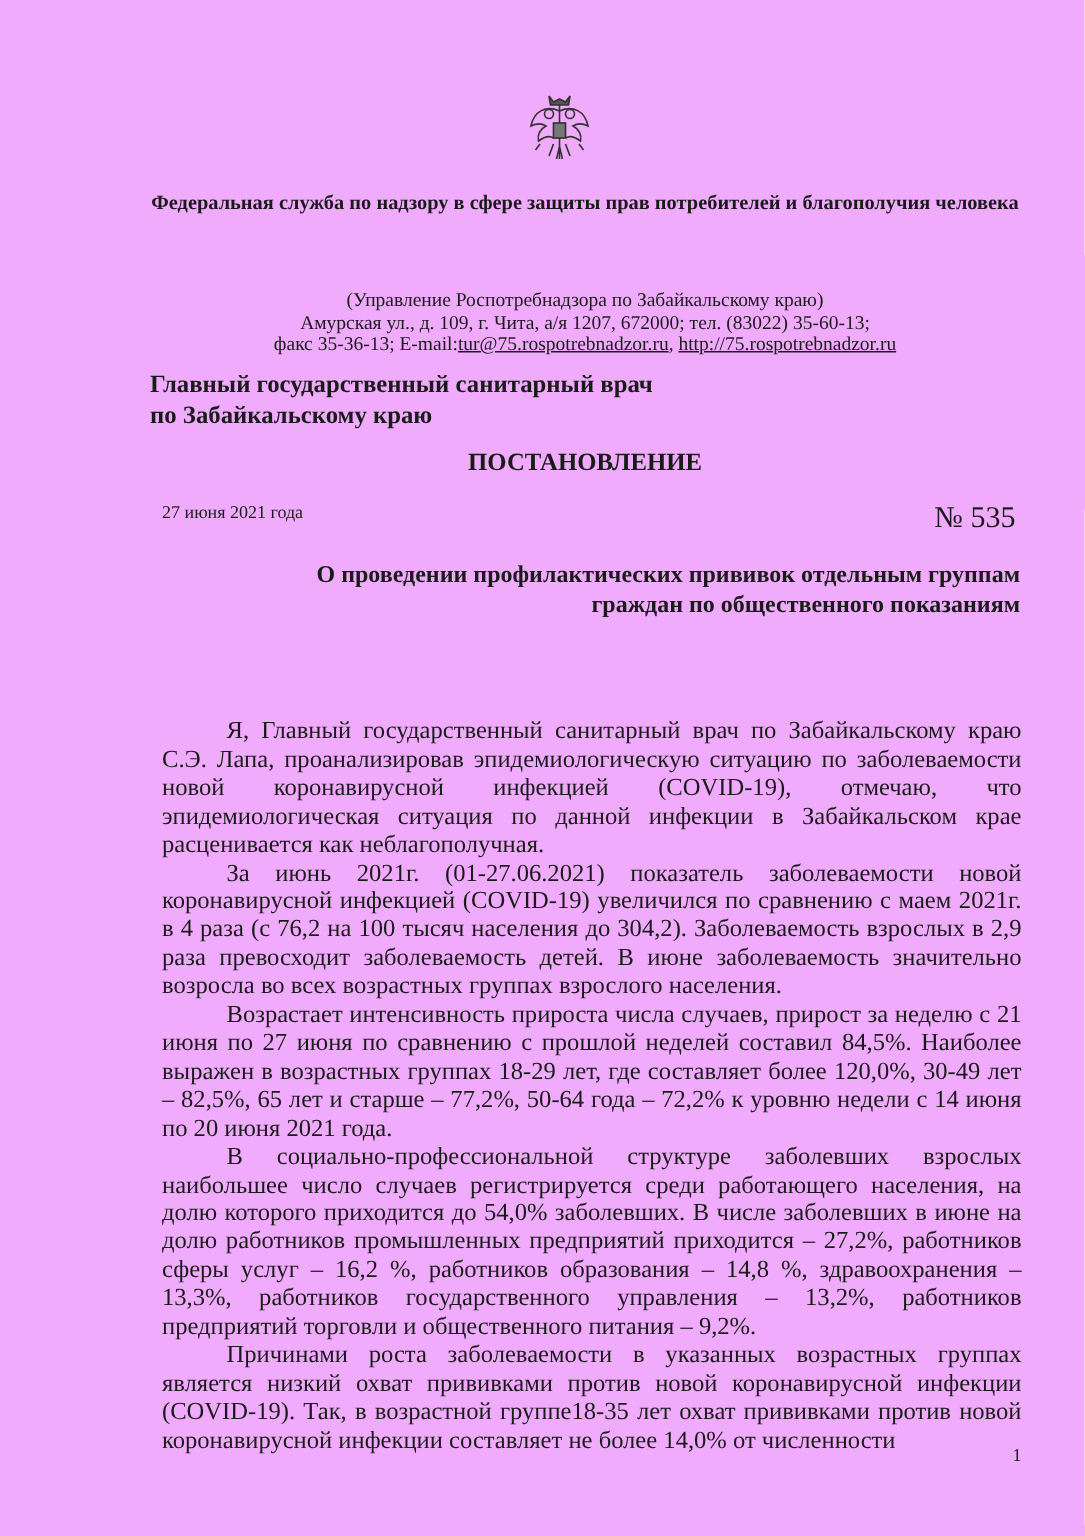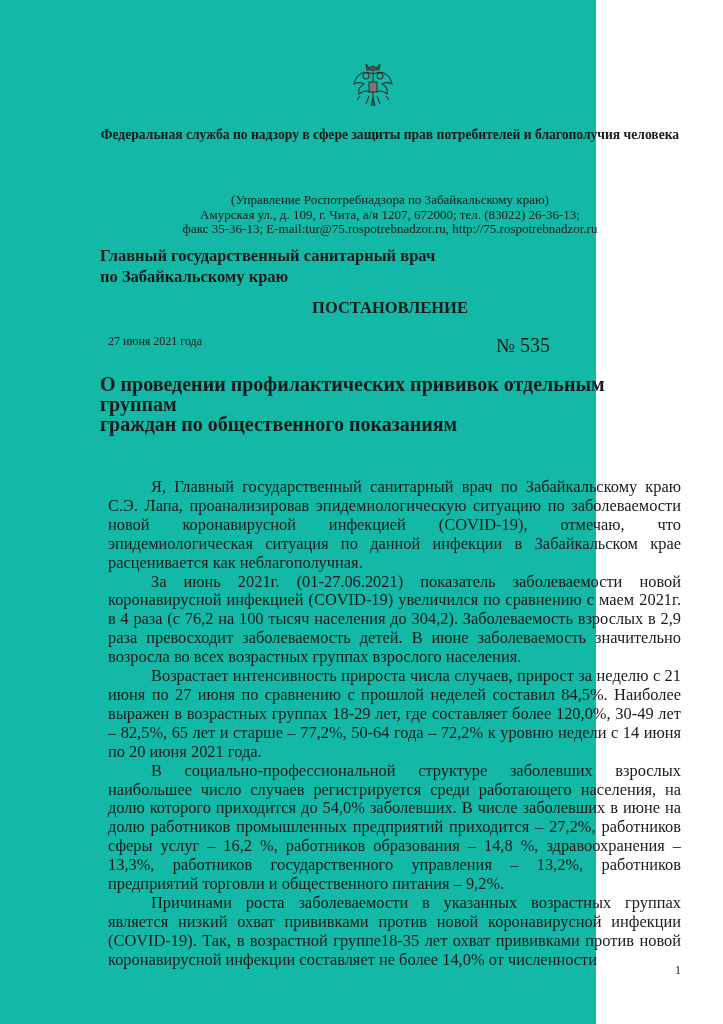--- a/index.html
+++ b/index.html
@@ -1,31 +1,31 @@
 <!DOCTYPE html>
 <html><head>
   <meta charset="utf-8">
   <style>
     html, body { margin: 0; padding: 0; background: #ffffff; }
     body {
       width: 723px; height: 1024px; overflow: hidden; position: relative;
       font-family: "Liberation Serif", serif; color: #1a1a1a;
     }
-    .page { position: absolute; left: 0; top: 0; width: 596px; height: 1024px; background: #14b8a6; }
+    .page { position: absolute; left: 0; top: 0; width: 723px; height: 1024px; background: #f0abfc; }
     .emblem { position: absolute; left: 352px; top: 60px; width: 42px; height: 52px; }
     .hdr { position: absolute; left: 100px; width: 580px; text-align: center; font-weight: bold; font-size: 13.6px; line-height: 18px; }
     .hdr.h1 { top: 126px; }
     .hdr.h2 { top: 160px; left: 96px; width: 590px; font-size: 13.8px; }
     .sub { position: absolute; left: 100px; width: 580px; text-align: center; font-size: 13px; line-height: 14.5px; top: 193px; }
-    .sub a { color: #1a1a1a; }
+    .sub a { color: #1a1a1a; text-decoration: underline; }
     .chief { position: absolute; left: 100px; width: 580px; font-weight: bold; font-size: 16.5px; line-height: 21px; top: 245px; }
     .decree { position: absolute; left: 100px; width: 580px; text-align: center; font-weight: bold; font-size: 16.5px; top: 298px; }
     .date { position: absolute; left: 108px; top: 334px; font-size: 12px; }
     .num { position: absolute; right: 46px; top: 334px; font-size: 20px; }
-    .subject { position: absolute; left: 100px; width: 580px; text-align: left; font-weight: bold; font-size: 20px; line-height: 20px; top: 374px; }
+    .subject { position: absolute; left: 100px; width: 580px; text-align: right; font-weight: bold; font-size: 16px; line-height: 20px; top: 374px; }
     .body { position: absolute; left: 108px; width: 573px; top: 430px; font-size: 16.4px; line-height: 18.9px; text-align: justify; margin-top: 48px; }
     .body p { margin: 0 0 0 0; text-indent: 43px; }
     .pagenum { position: absolute; left: 675px; top: 963px; font-size: 12px; }
   </style>
 </head>
 <body>
 
 <div class="page">
 
   <svg class="emblem" viewBox="0 0 42 52">
@@ -39,21 +39,21 @@
       <rect x="17" y="22" width="8" height="10" fill="#777"></rect>
       <path d="M17 36 l-3 8 M25 36 l3 8 M21 38 l-2 8 M21 38 l2 8"></path>
       <path d="M8 36 l-3 4 M34 36 l3 4"></path>
     </g>
   </svg>
 
   <div class="hdr h1">Федеральная служба по надзору в сфере защиты прав потребителей и благополучия человека</div>
 
   <div class="sub">
     <div>(Управление Роспотребнадзора по Забайкальскому краю)</div>
-    <div>Амурская ул., д. 109, г. Чита, а/я 1207, 672000; тел. (83022) 26-36-13;</div>
+    <div>Амурская ул., д. 109, г. Чита, а/я 1207, 672000; тел. (83022) 35-60-13;</div>
     <div><span>факс 35-36-13; E-mail:</span><a>tur@75.rospotrebnadzor.ru</a><span>, </span><a>http://75.rospotrebnadzor.ru</a></div>
   </div>
 
   <div class="chief">
     <div>Главный государственный санитарный врач</div>
     <div>по Забайкальскому краю</div>
   </div>
 
   <div class="decree">ПОСТАНОВЛЕНИЕ</div>
 

